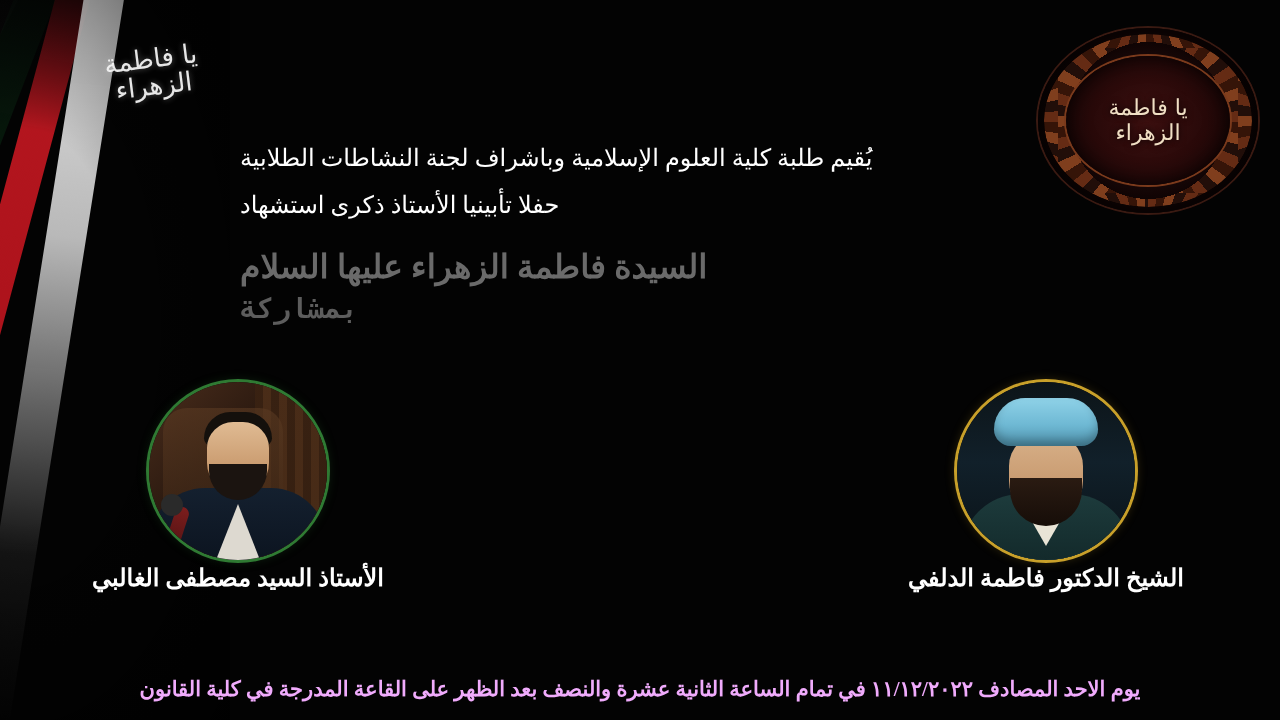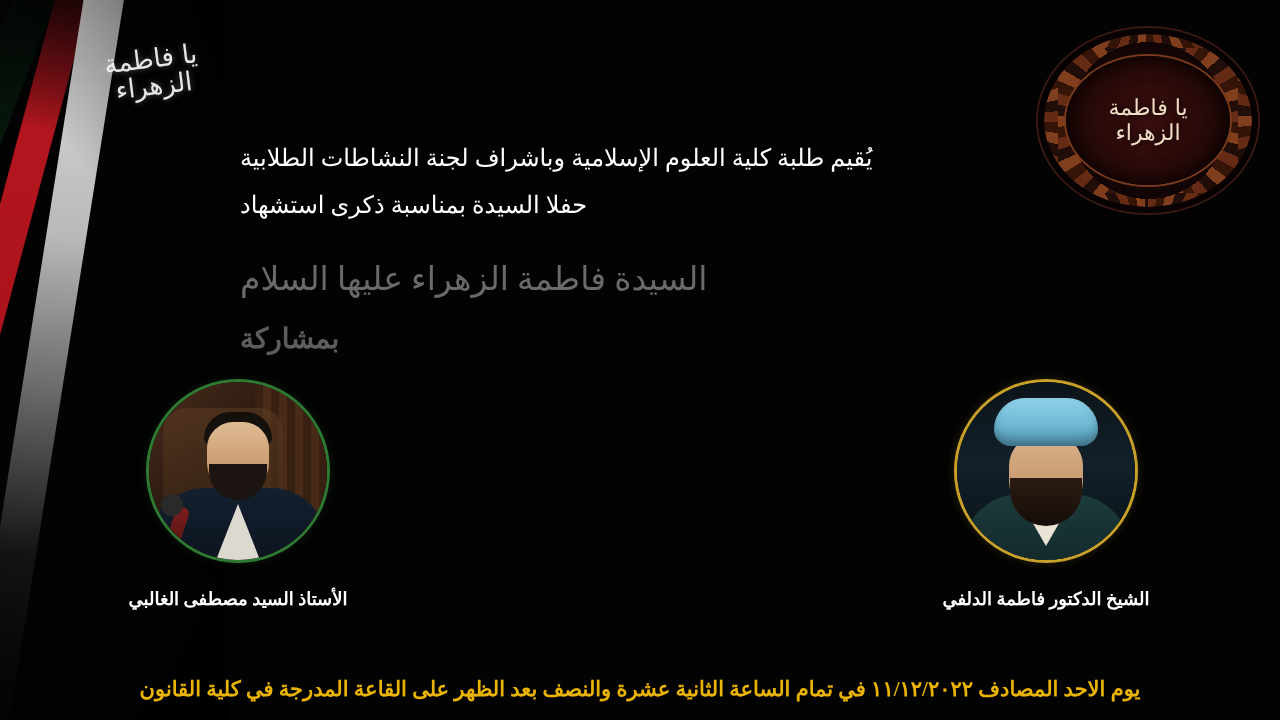--- a/index.html
+++ b/index.html
@@ -165,34 +165,35 @@
     padding: 0 260px 0 240px;
   }
   .line-1, .line-2 {
     font-size: 24px;
     color: #ffffff;
     line-height: 1.55;
     font-family: "Liberation Serif", "DejaVu Serif", serif;
   }
   .line-2 { margin-top: 10px; }
   .line-title {
-    margin-top: 32px;
+    margin-top: 20px;
     font-size: 33px;
-    font-weight: normal;
+    font-weight: bold;
     color: #6a6a6a;
     letter-spacing: 1px;
     line-height: 1.4;
     font-family: "Liberation Serif", "DejaVu Serif", serif;
   }
   .line-sub {
-    margin-top: 18px;
+    margin-top: 2px;
     font-size: 28px;
     font-weight: bold;
     color: #5d5d5d;
     line-height: 1.3;
+    font-family: Liberation Mono, monospace;
   }
 
   
   .speakers {
     position: absolute;
     top: 382px;
     left: 0;
     right: 0;
     height: 250px;
   }
@@ -337,37 +338,37 @@
   }
   .photo-prof .mic-head {
     position: absolute;
     bottom: 44px; left: 12px;
     width: 22px; height: 22px;
     border-radius: 50%;
     background: #2a2a2a;
   }
 
   .speaker-name {
-    margin-top: 28px;
-    font-size: 18px;
+    margin-top: 4px;
+    font-size: 24px;
     font-weight: bold;
     color: #ffffff;
     font-family: "Liberation Serif", "DejaVu Serif", serif;
   }
 
   
   .footer {
     position: absolute;
     bottom: 18px;
     left: 0;
     right: 0;
     text-align: center;
     font-size: 21px;
     font-weight: bold;
-    color: #eab308;
+    color: #f0abfc;
     font-family: "Liberation Serif", "DejaVu Serif", serif;
     padding: 0 40px;
   }
 </style>
 </head>
 <body>
 
 <div class="poster">
 
   <div class="ribbon-wrap">
@@ -382,21 +383,21 @@
 الزهراء</div>
   </div>
 
   <div class="emblem">
     <div class="emblem-text">يا فاطمة
 الزهراء</div>
   </div>
 
   <div class="headline">
     <div class="line-1">يُقيم طلبة كلية العلوم الإسلامية وباشراف لجنة النشاطات الطلابية</div>
-    <div class="line-2">حفلا السيدة بمناسبة ذكرى استشهاد</div>
+    <div class="line-2">حفلا تأبينيا الأستاذ ذكرى استشهاد</div>
     <div class="line-title">السيدة فاطمة الزهراء عليها السلام</div>
     <div class="line-sub">بمشاركة</div>
   </div>
 
   <div class="speakers">
 
     <div class="speaker right">
       <div class="portrait gold">
         <div class="photo-cleric">
           <div class="body"></div>

